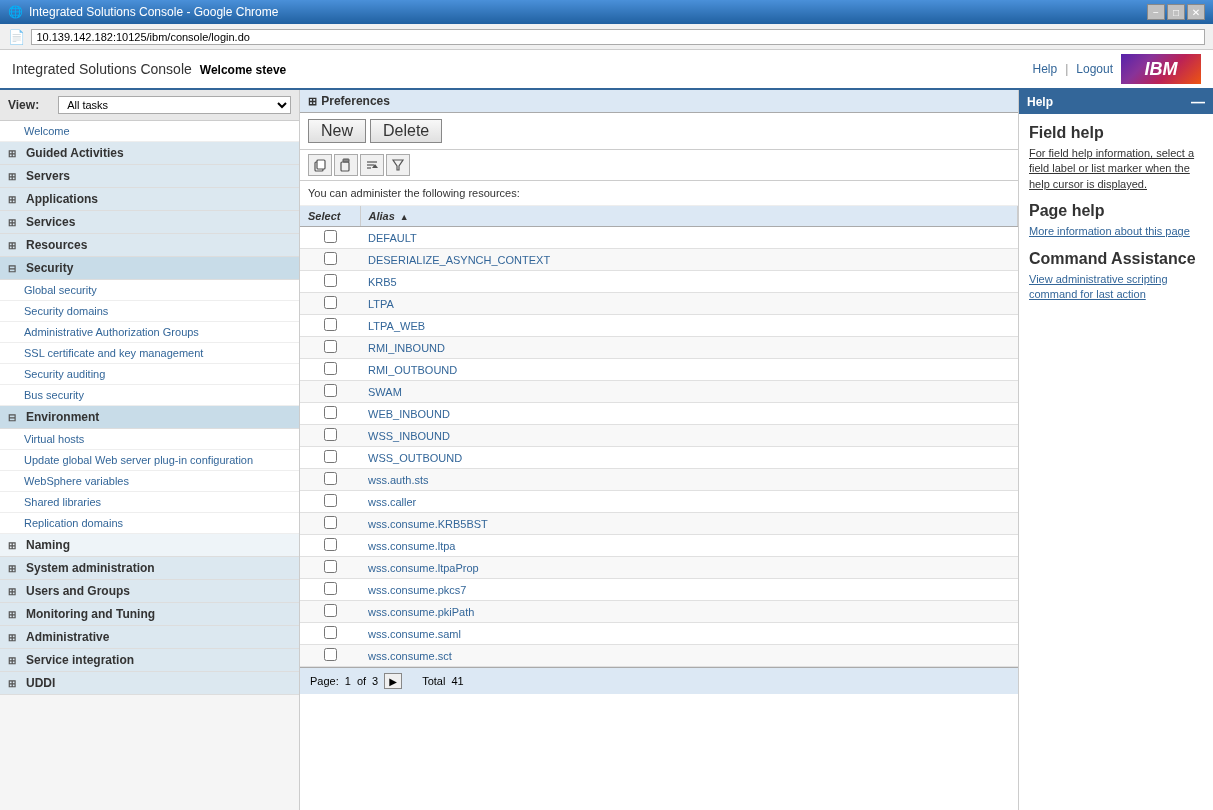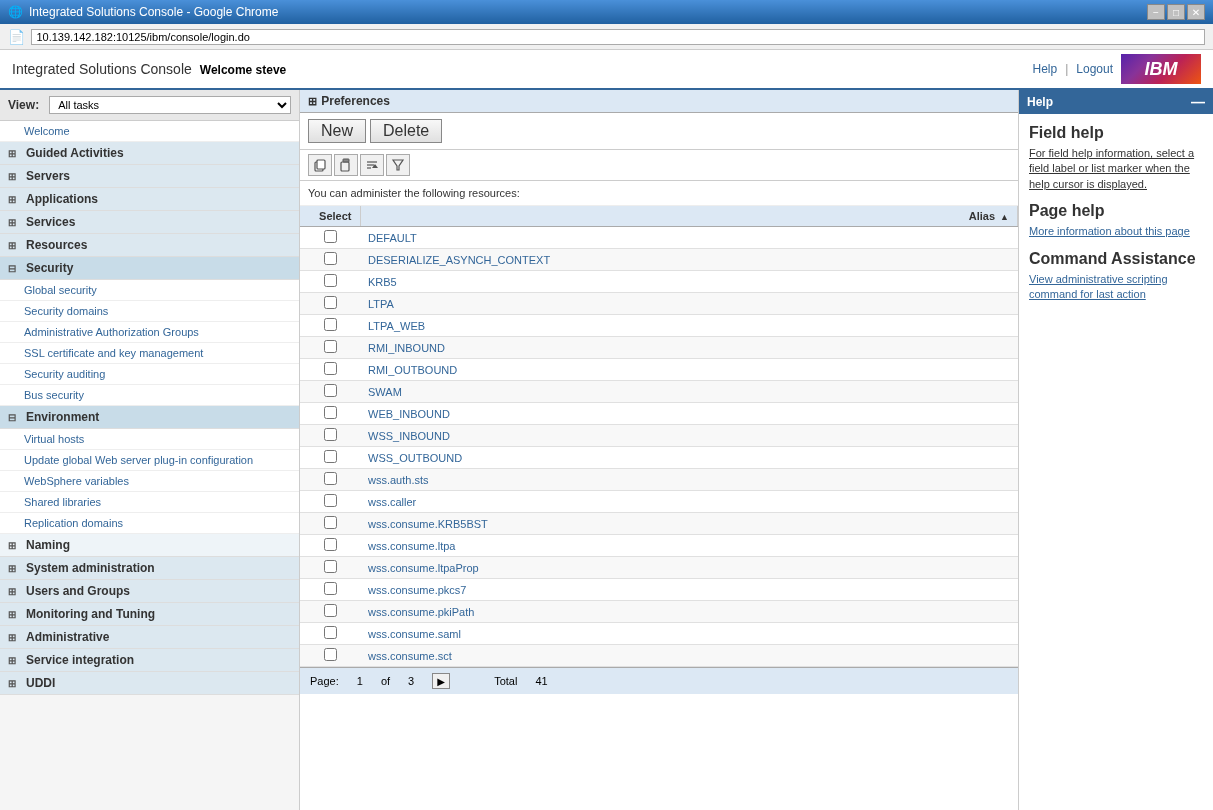--- a/index.html
+++ b/index.html
@@ -74,21 +74,21 @@
       border-right: 1px solid #ccc;
       overflow-y: auto;
       flex-shrink: 0;
     }
     .nav-view-row {
       padding: 6px 8px;
       background: #e8e8e8;
       border-bottom: 1px solid #ccc;
       display: flex;
       align-items: center;
-      gap: 10px;
+      gap: 19px;
     }
     .nav-view-label { font-size: 12px; font-weight: bold; color: #333; }
     .nav-view-select {
       font-size: 11px; border: 1px solid #aaa; background: white; padding: 1px 4px;
       flex: 1;
     }
     
     .nav-item {
       padding: 4px 8px;
       cursor: pointer;
@@ -180,26 +180,27 @@
     
     .data-table {
       width: 100%;
       border-collapse: collapse;
     }
     .table-header-row {
       background: #dce8f4;
     }
     .table-header-row th {
       padding: 4px 8px;
-      text-align: right;
+      text-align: left;
       font-size: 11px;
       font-weight: bold;
       border-bottom: 1px solid #aaa;
       border-right: 1px solid #ccc;
       color: #333;
+      font-style: italic;
     }
     .table-row td {
       padding: 3px 8px;
       border-bottom: 1px solid #e0e0e0;
       font-size: 11px;
       vertical-align: middle;
     }
     .table-row.alt { background: #f8f8f8; }
     
     .administer-text {
@@ -217,21 +218,21 @@
     
     .checkbox-cell input { cursor: pointer; }
     
     
     .pagination {
       background: #dce8f4;
       padding: 5px 10px;
       border-top: 1px solid #aaa;
       display: flex;
       align-items: center;
-      gap: 18px;
+      gap: 6px;
       font-size: 11px;
     }
     .page-nav-btn {
       width: 18px; height: 16px; border: 1px solid #888; background: #f0f0f0;
       display: flex; align-items: center; justify-content: center; cursor: pointer; font-size: 10px;
     }
     
     
     .help-header {
       background: #336699;

